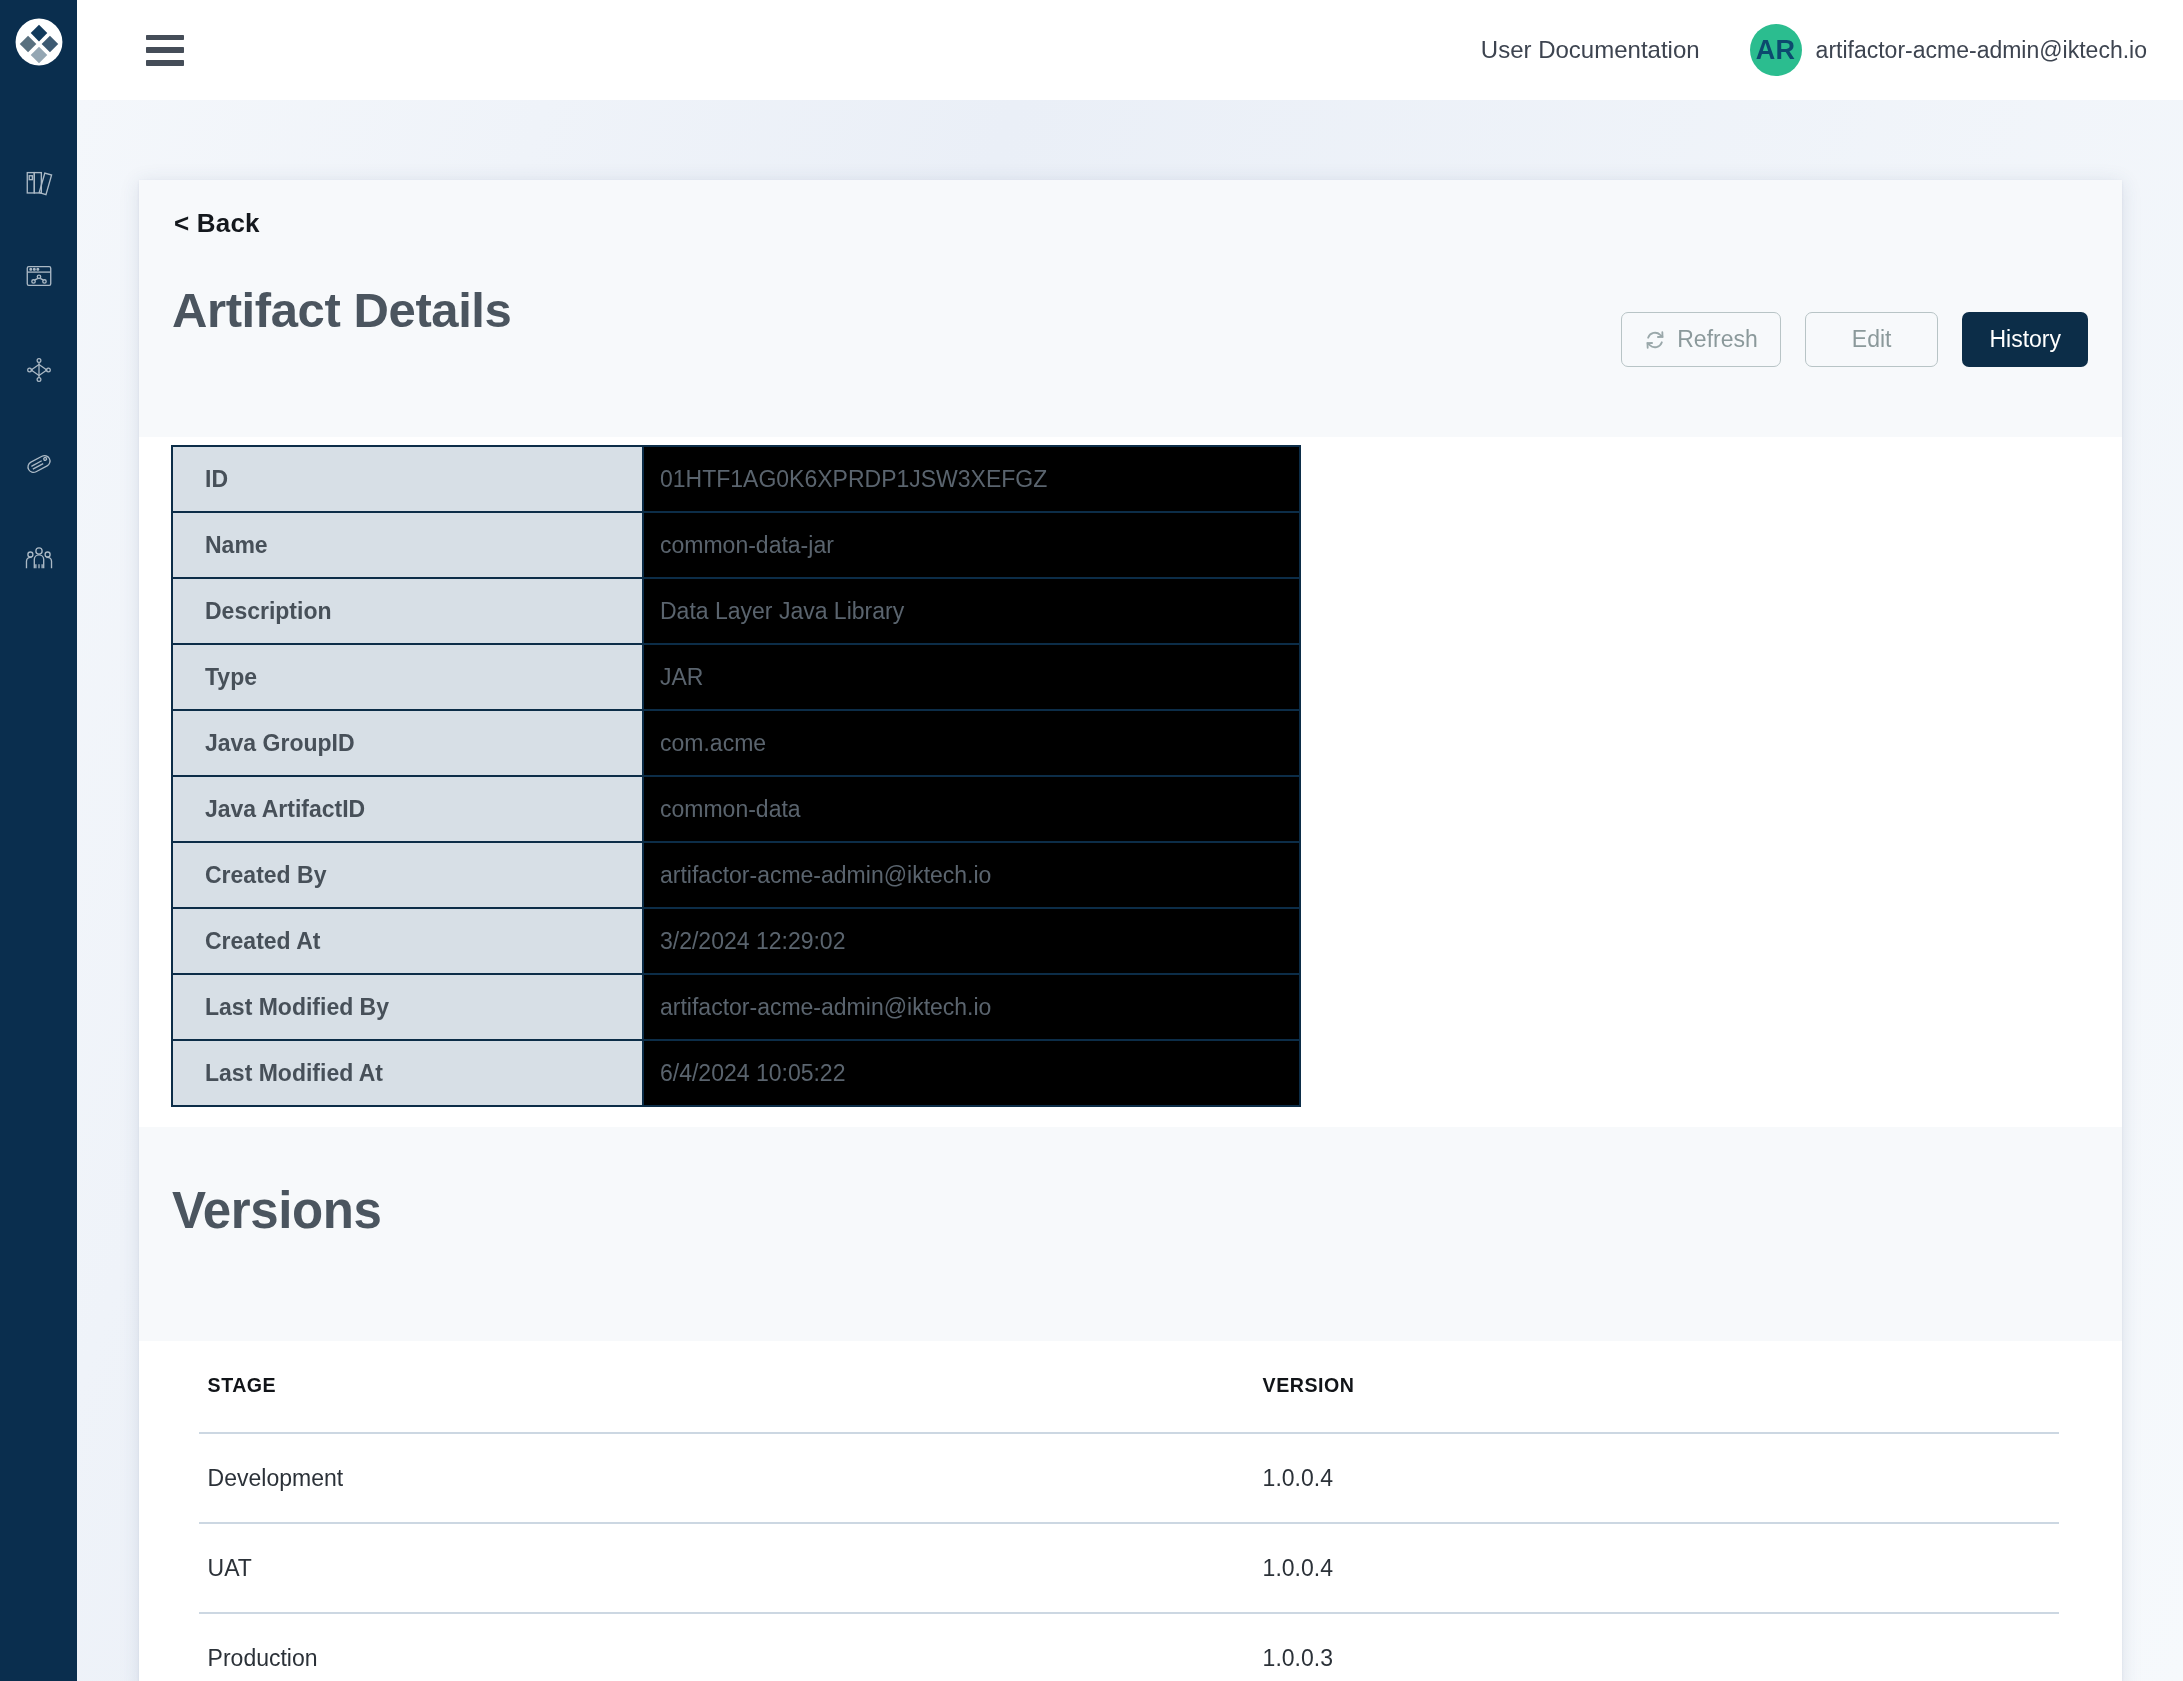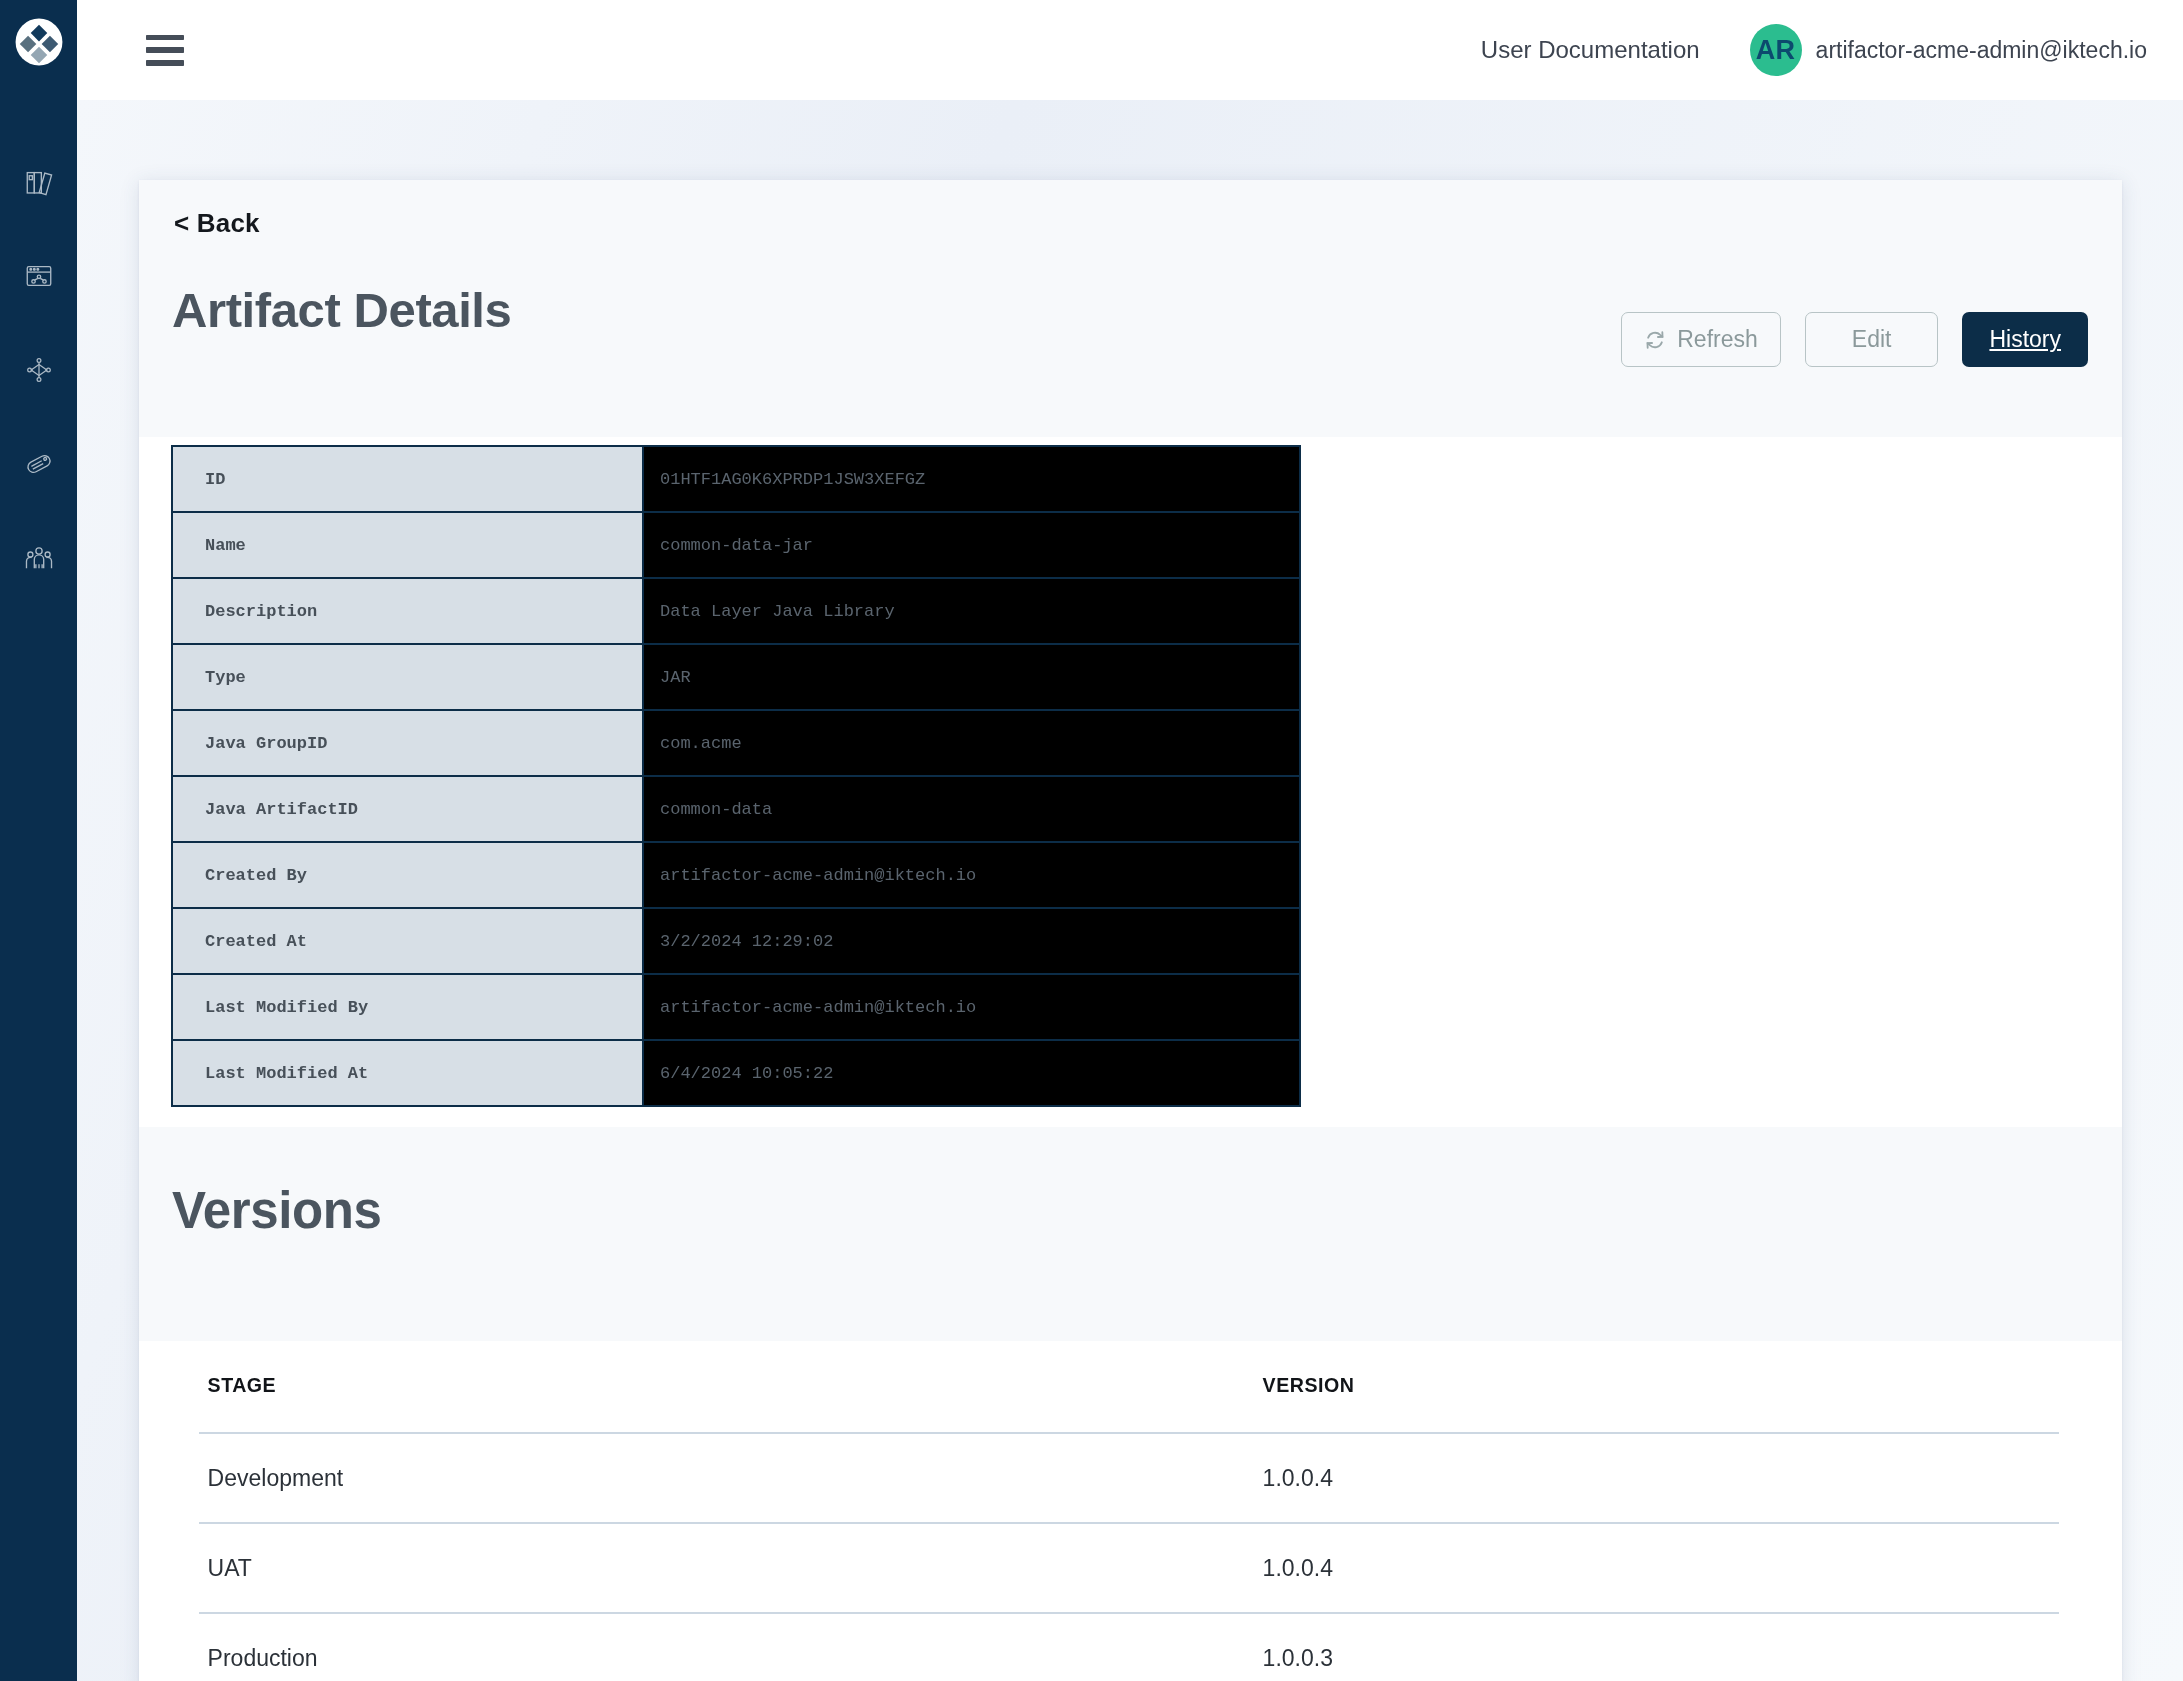--- a/index.html
+++ b/index.html
@@ -166,21 +166,20 @@
     color: #8b999b;
     padding: 0 22px;
     gap: 11px;
   }
   .btn-outline.edit { padding: 0 46px; }
   .btn-primary {
     background: #0c2d48;
     color: #ffffff;
     border: none;
     padding: 12px 27px;
-    text-decoration: underline;
   }
   .refresh-icon { display: block; }
 
   
   .white-band {
     position: absolute;
     left: 0;
     top: 257px;
     width: 1983px;
     height: 690px;
@@ -192,22 +191,21 @@
     left: 32px;
     top: 265px;
     border-collapse: collapse;
     width: 1130px;
     table-layout: fixed;
   }
   .detail-table td {
     border: 2.4px solid #0c2d48;
     height: 66px;
     vertical-align: middle;
-    font-size: 17px;
-    font-family: Liberation Mono, monospace;
+    font-size: 23px;
   }
   .detail-table td.k {
     width: 471px;
     background: #d7dfe6;
     color: #475059;
     font-weight: bold;
     padding-left: 32px;
   }
   .detail-table td.v {
     background: #000000;

